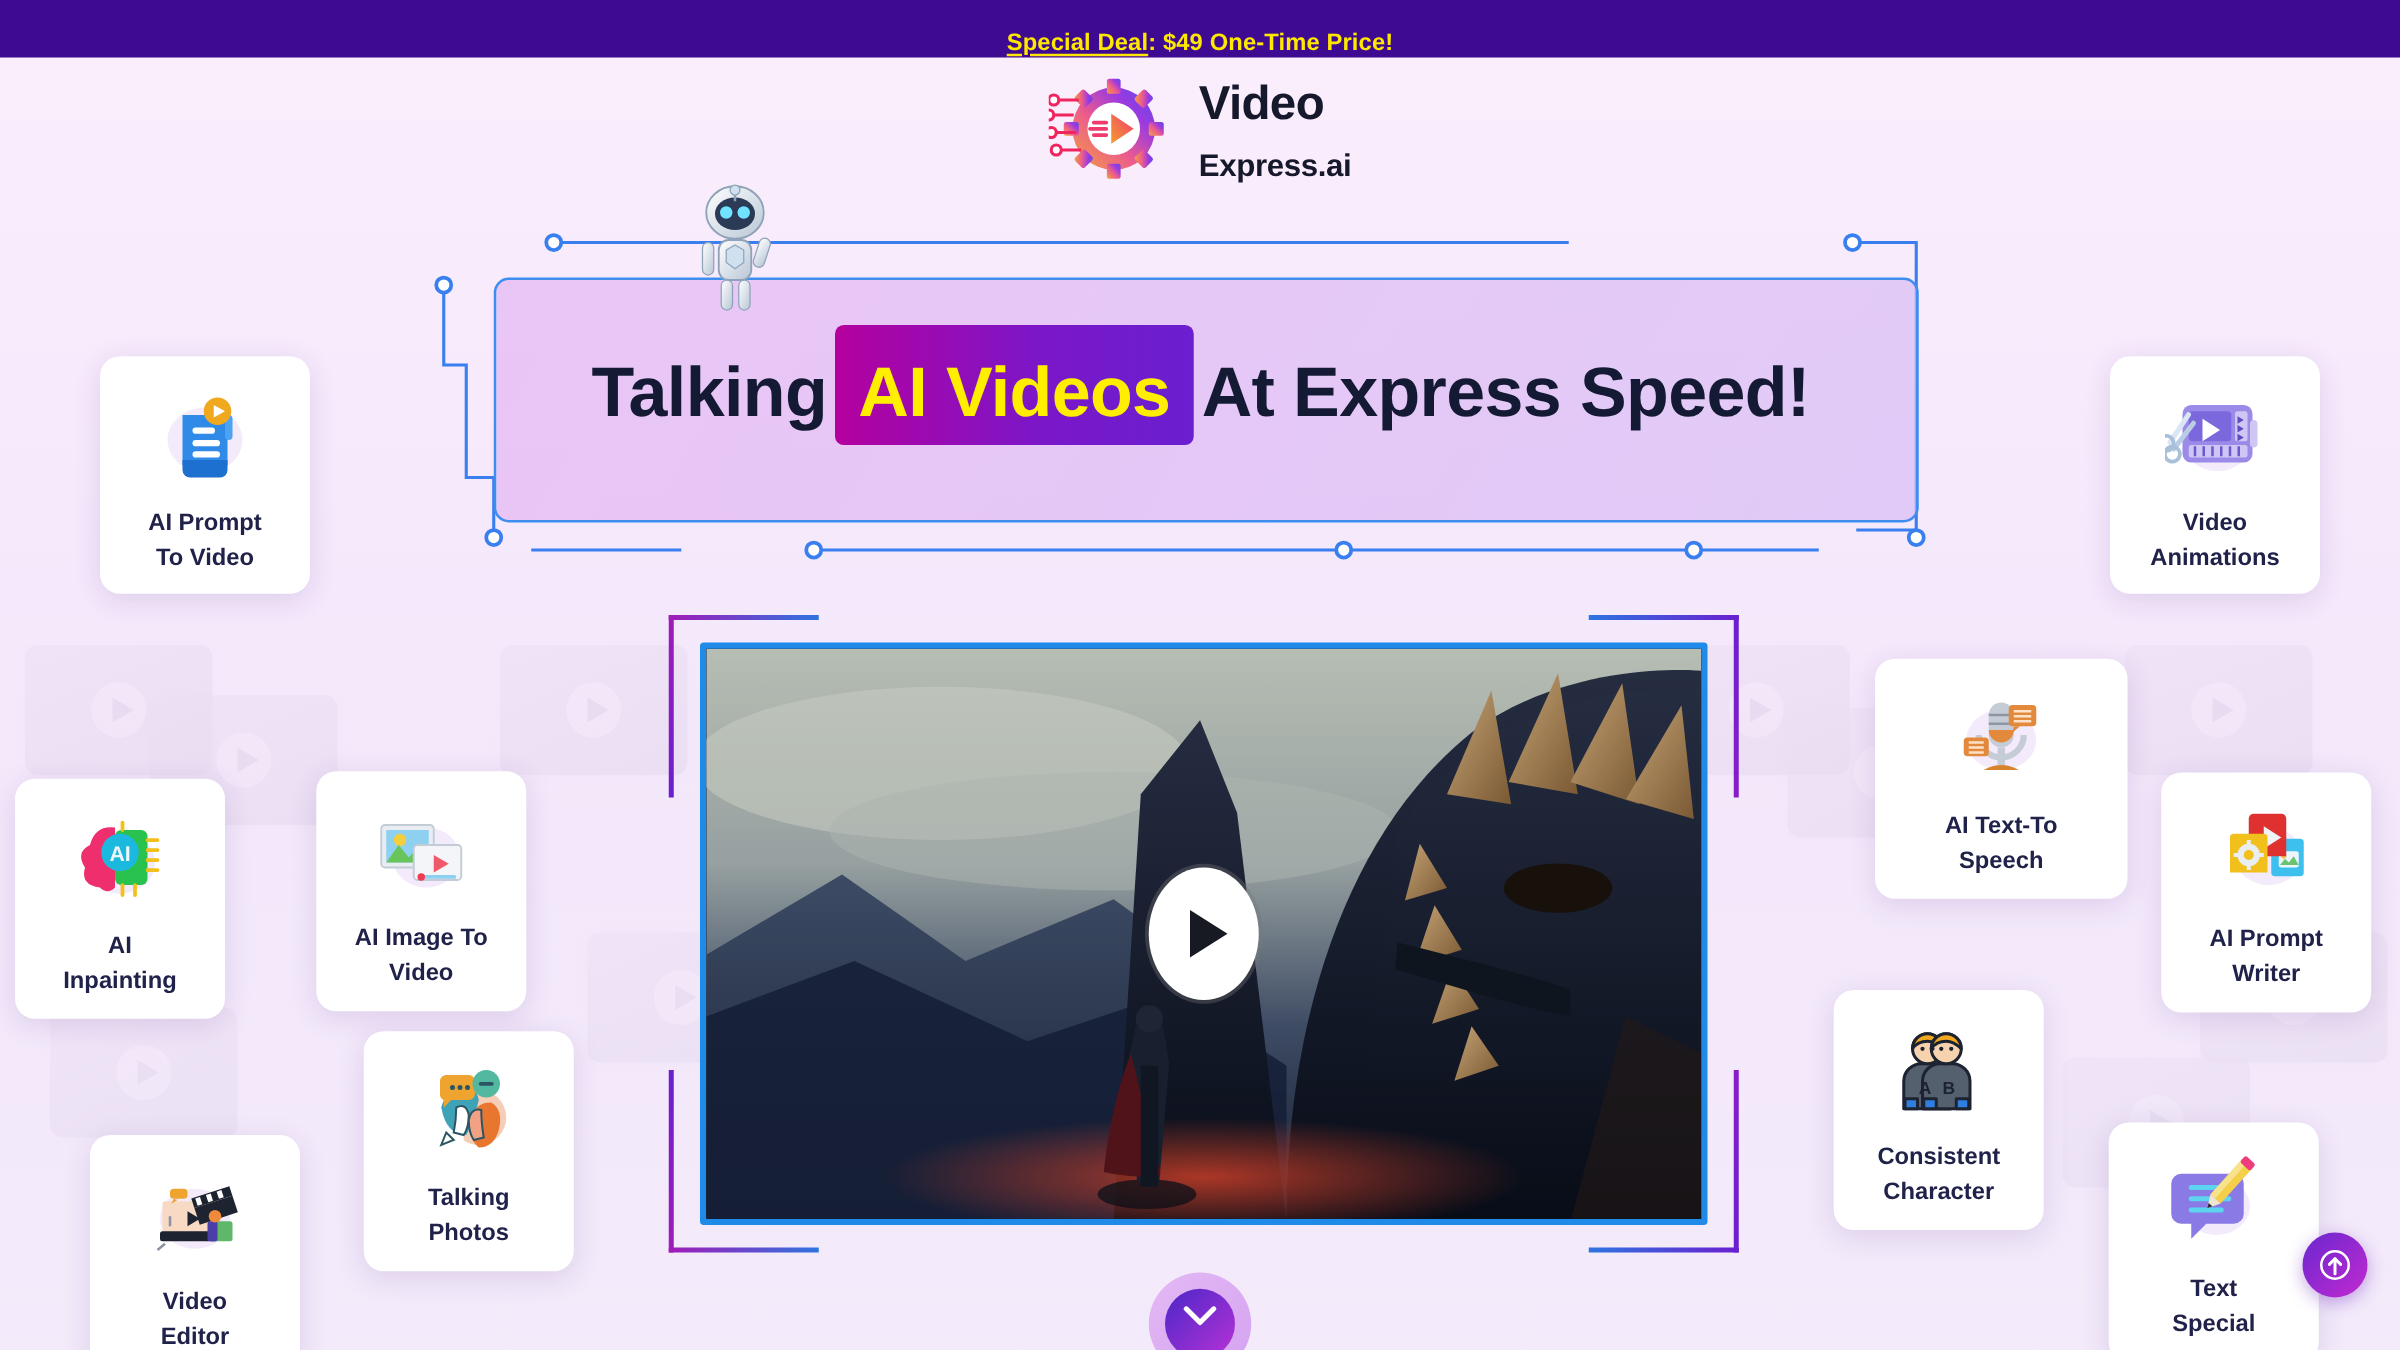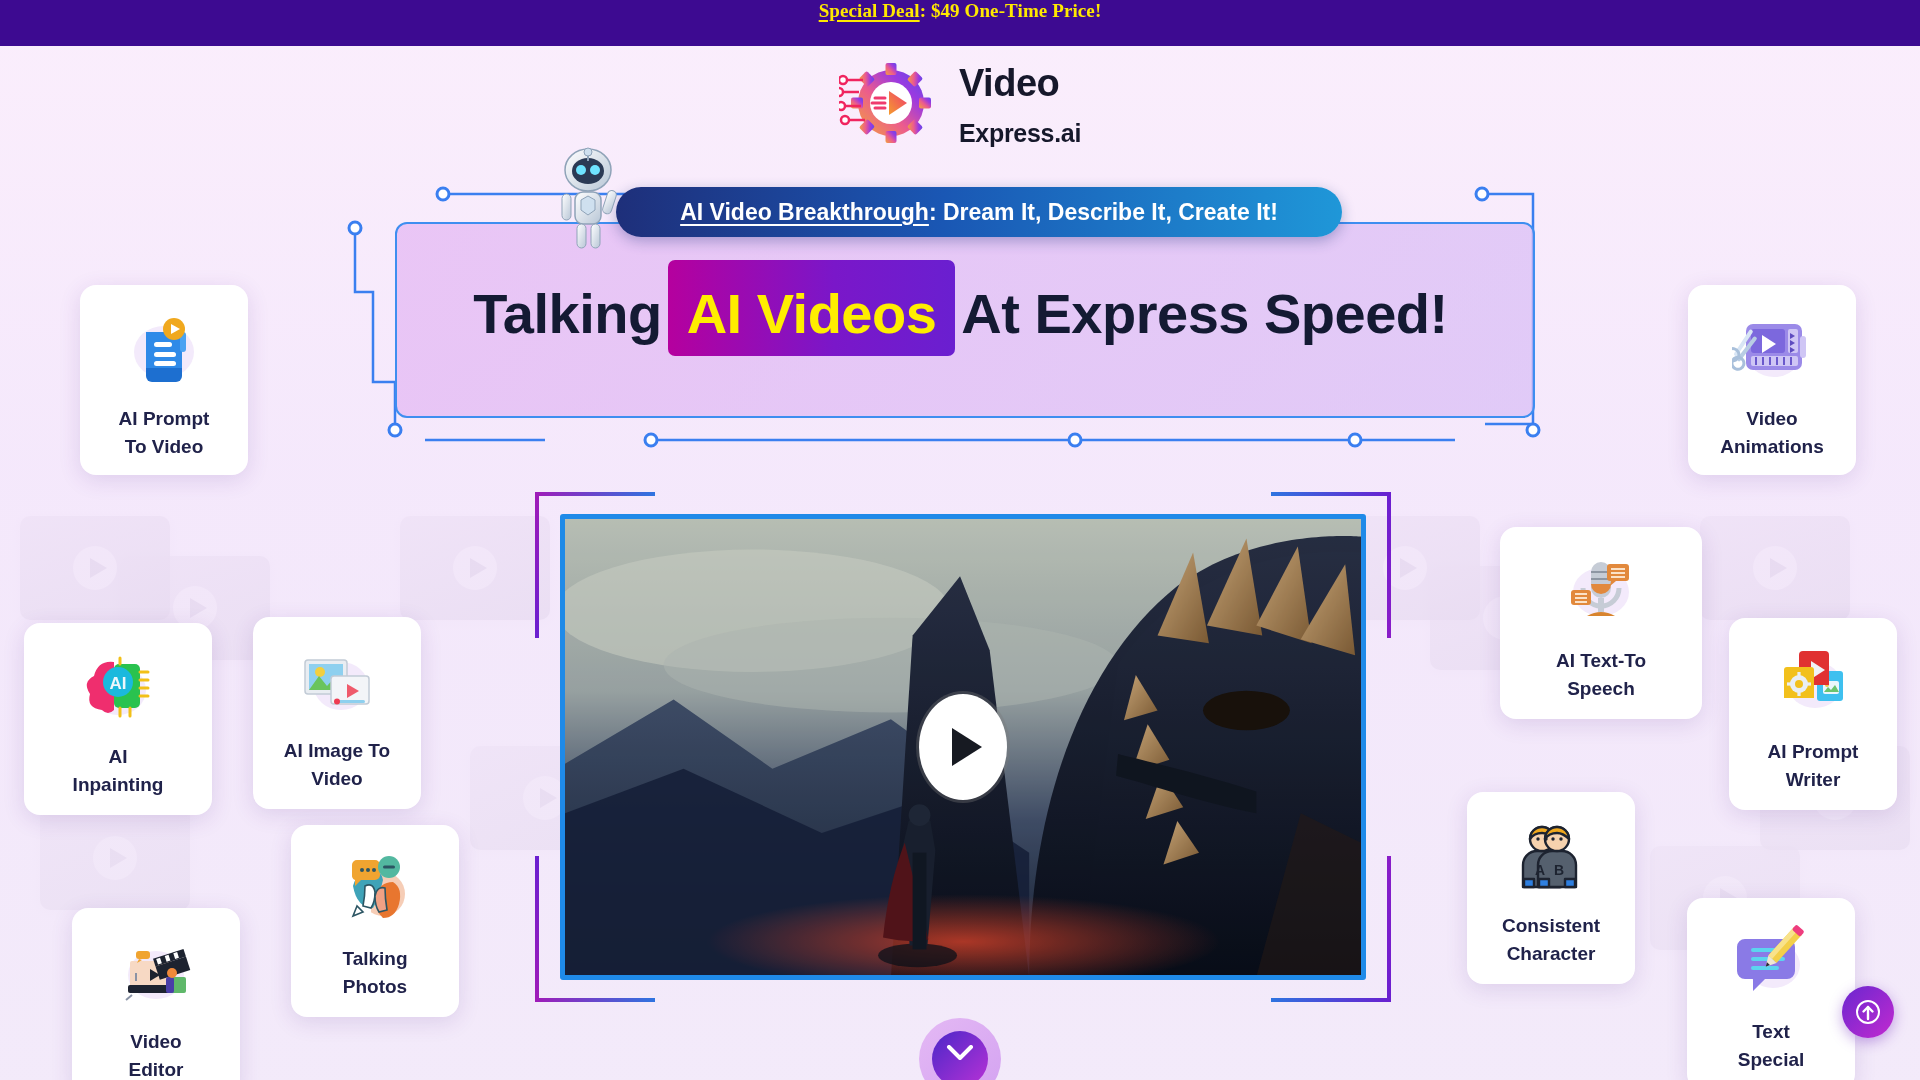--- a/index.html
+++ b/index.html
@@ -6,23 +6,22 @@
   html,body { width:1920px; height:1080px; overflow:hidden; }
   body {
     font-family:"Liberation Sans", sans-serif;
     background:#f6e8fb;
     position:relative;
   }
 
   
   .promo-bar{
     position:absolute; top:0; left:0; width:1920px; height:46px;
-    background:#3d0a91; display:flex; align-items:flex-start; justify-content:center;
+    background:#3d0a91; display:flex; align-items:flex-end; justify-content:center;
     z-index:60;
-    font-family:Liberation Serif, serif;
   }
   .promo-text{ font-size:19px; font-weight:bold; color:#ffe800; letter-spacing:.1px; }
   .promo-text .u{ text-decoration:underline; text-underline-offset:3px; text-decoration-thickness:2px;}
 
   
   .bg-wrap{ position:absolute; inset:46px 0 0 0; overflow:hidden; z-index:0; }
   .bg-grad{
     position:absolute; inset:0;
     background:
       linear-gradient(180deg,#fbeafb 0%,#f3e4fb 25%,#ece0f8 60%,#f2eaf9 100%);
@@ -258,25 +257,20 @@
       <circle cx="1238" cy="258" r="6"></circle>
       <circle cx="100" cy="258" r="6"></circle>
       <circle cx="356" cy="268" r="6"></circle>
       <circle cx="780" cy="268" r="6"></circle>
       <circle cx="1060" cy="268" r="6"></circle>
     </g>
   </svg>
 
   <div class="hero-card"></div>
 
-  <div class="ribbon">
-    <span class="ribbon-text">
-      <span class="u">AI Video Breakthrough</span><span>: Dream It, Describe It, Create It!</span>
-    </span>
-  </div>
 
   <span class="robot">
     <svg width="74" height="112" viewBox="0 0 74 112">
       <defs>
         <linearGradient id="rob" x1="0" y1="0" x2="1" y2="1">
           <stop offset="0" stop-color="#ffffff"></stop>
             <stop offset="1" stop-color="#b8c6d6"></stop>
         </linearGradient>
       </defs>
       <ellipse cx="37" cy="30" rx="23" ry="21" fill="url(#rob)" stroke="#8fa3b8" stroke-width="1.5"></ellipse>
@@ -421,21 +415,21 @@
     <path d="M50,42 l12,7 l-12,7 z" fill="#ef5a6b"></path>
     <rect x="38" y="58" width="30" height="3" rx="1.5" fill="#8ed0ef"></rect>
     <circle cx="40" cy="59.5" r="3" fill="#ef3b53"></circle>
   </svg>
       </div>
       <div class="lbl">
         <div>AI Image To</div>
         <div>Video</div>
       </div>
     </div>
-    <div class="fcard" style="left: 24px; top: 623px; width: 188px; height: 192px;">
+    <div class="fcard" style="left: 12px; top: 623px; width: 168px; height: 192px;">
       <div class="ico">
         <svg width="80" height="80" viewBox="0 0 80 80">
     <ellipse cx="40" cy="42" rx="28" ry="25" fill="#f3eafb"></ellipse>
     <path d="M36,14 q-16,-2 -20,14 q-12,6 -4,18 q-4,14 12,16 q6,6 12,0 Z" fill="#ef2e6e"></path>
     <rect x="36" y="16" width="26" height="44" rx="5" fill="#2ac24f"></rect>
     <g stroke="#f2c018" stroke-width="3" stroke-linecap="round">
       <path d="M62,24 h8"></path>
             <path d="M62,32 h8"></path>
             <path d="M62,40 h8"></path>
             <path d="M62,48 h8"></path>

